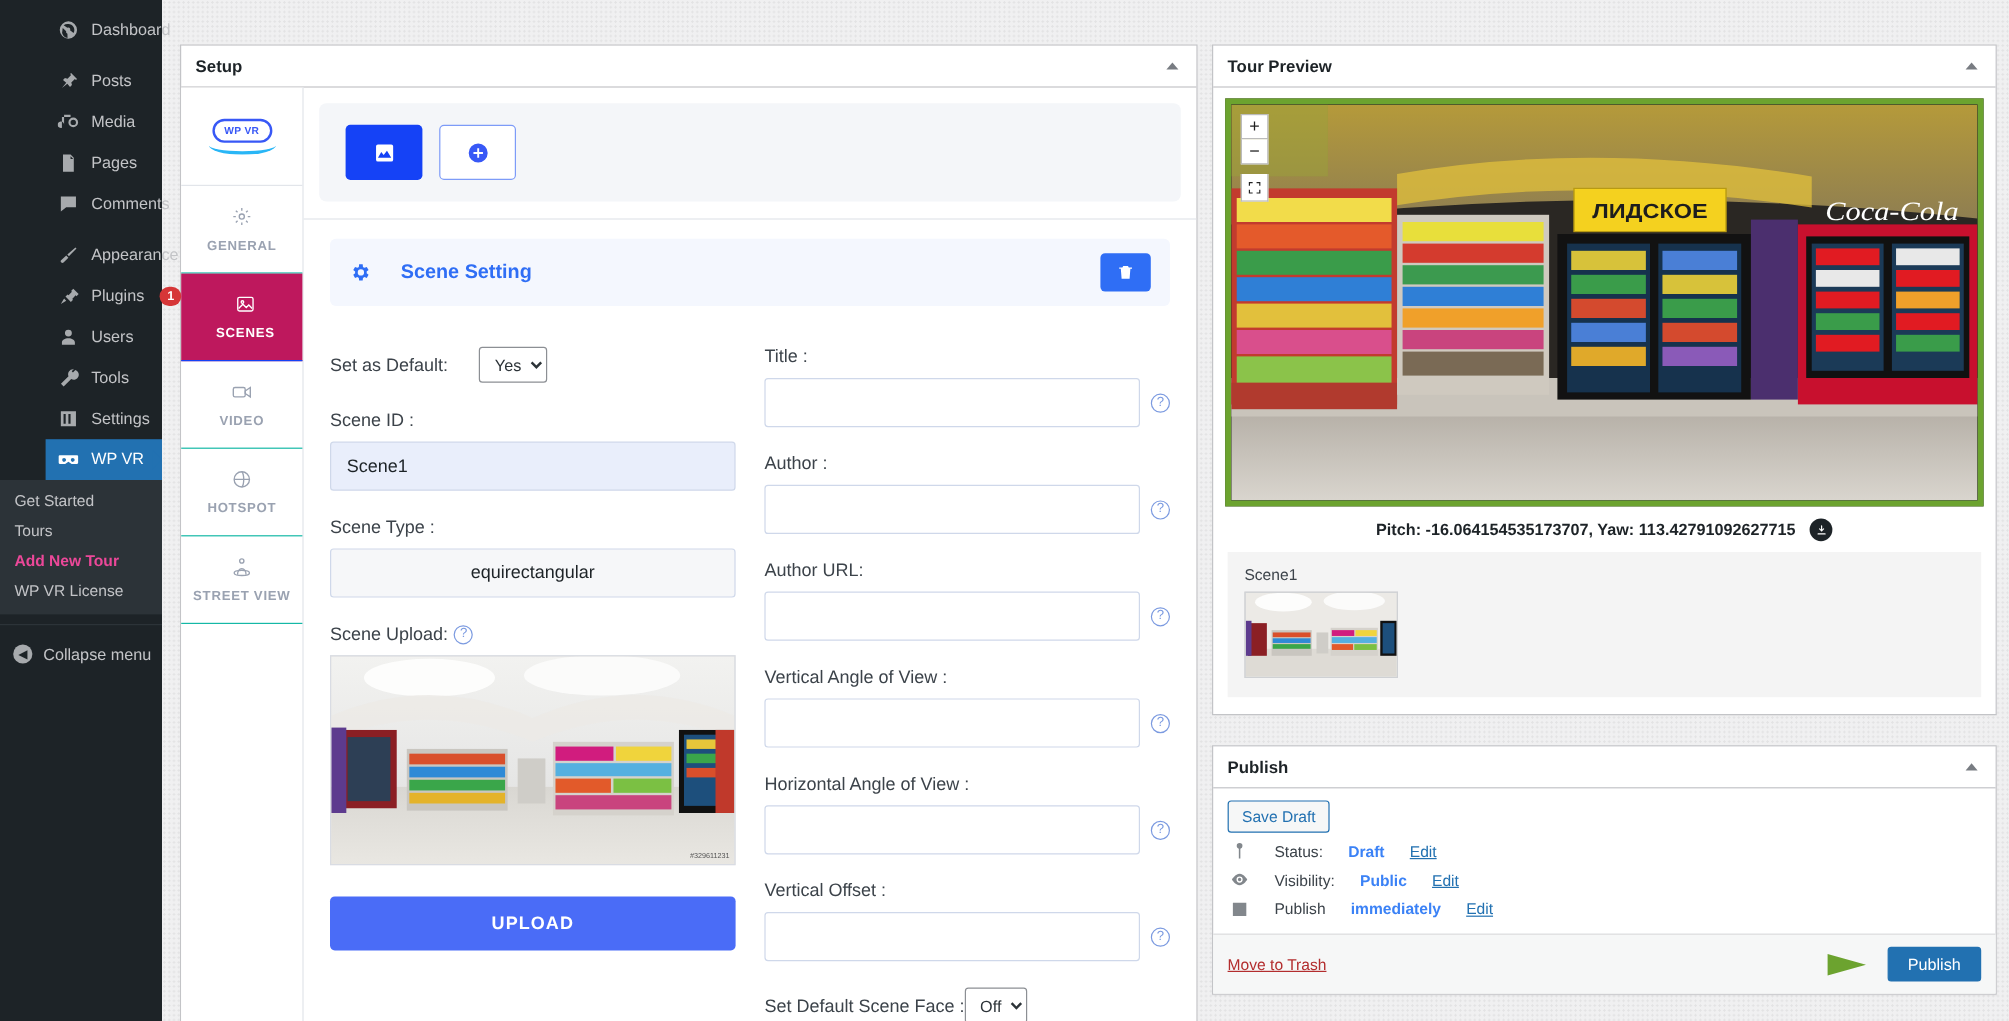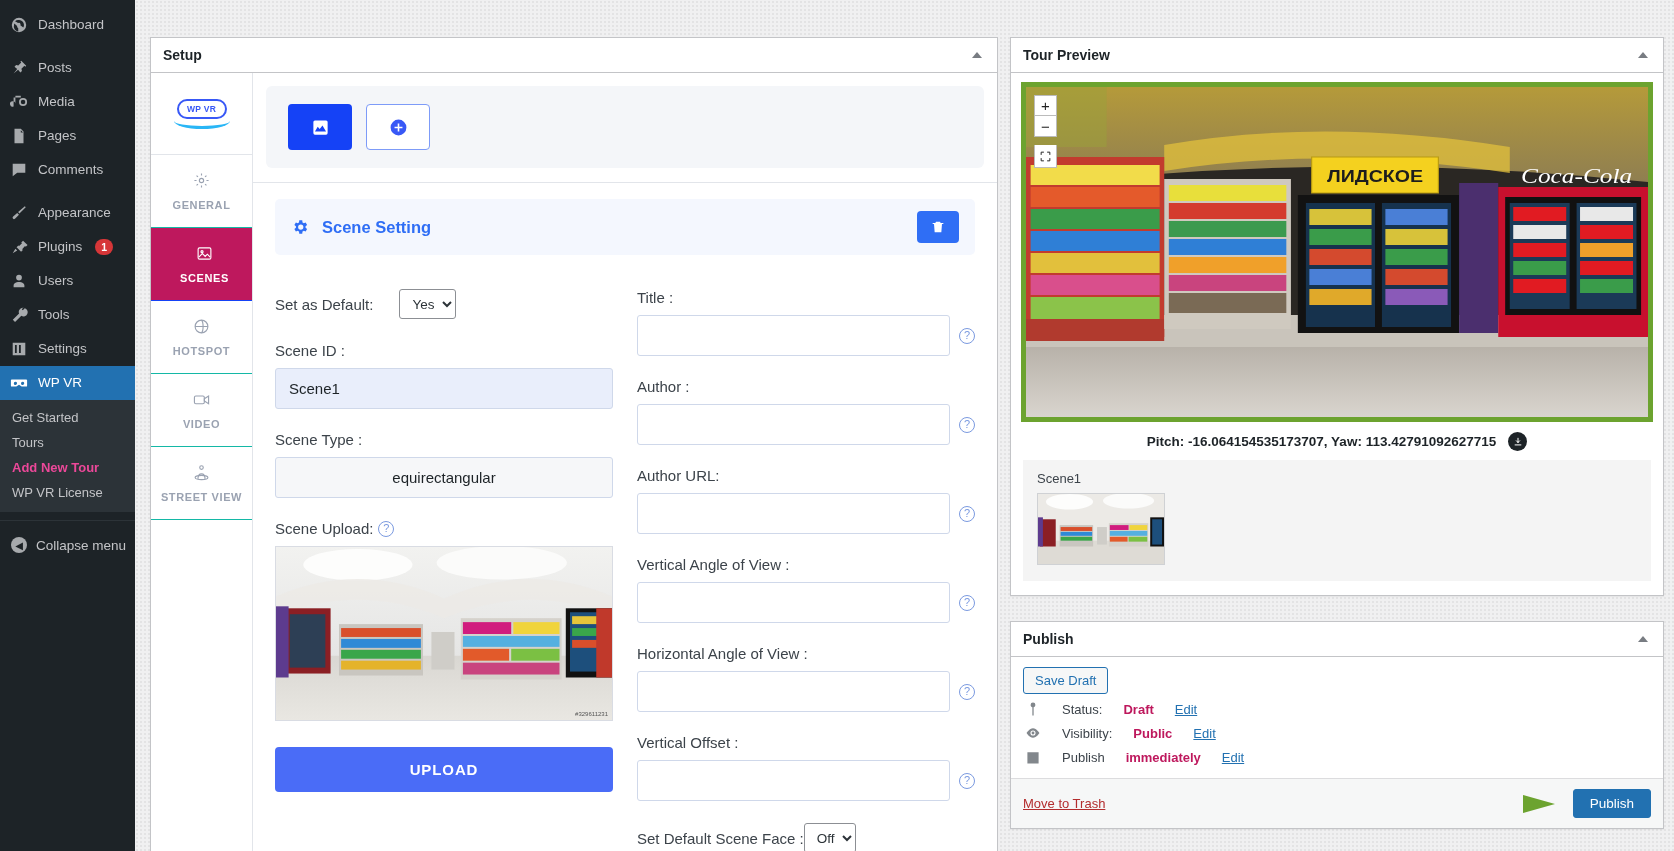--- a/index.html
+++ b/index.html
@@ -16,21 +16,21 @@
   
   .adminmenu {
     width: 135px; min-width: 135px; height: 851px;
     background: #1d2327; color: #f0f0f1;
     font-size: 13.5px; padding-top: 8px;
     position: relative; z-index: 10;
   }
   .menu-item {
     display: flex; align-items: center; gap: 9px;
     padding: 7px 0 7px 9px; color: #c3c4c7; cursor: pointer;
-    line-height: 16px; position: relative;
+    line-height: 16px; position: relative; margin-left: 38px;
   }
   .menu-item .mi-label { white-space: nowrap; }
   .menu-item.current {
     background: #2271b1; color: #fff; font-weight: 400;
   }
   .menu-item.current::after {
     content: ""; position: absolute; right: -8px; top: 50%;
     transform: translateY(-50%);
     border: 8px solid transparent; border-left-color: #2271b1;
   }
@@ -144,21 +144,21 @@
   .tb-btn.ghost svg { width: 19px; height: 19px; fill: #3858f6; }
 
   .wpvr-sep { height: 1px; background: #e2e5ea; margin: 14px 0 0 0; }
 
   .scene-block { padding: 16px 22px 0 22px; }
   .scene-head {
     background: #f4f7fe; border-radius: 5px;
     display: flex; align-items: center; justify-content: space-between;
     padding: 12px 16px; margin-bottom: 34px;
   }
-  .scene-head-left { display: flex; align-items: center; gap: 13px; }
+  .scene-head-left { display: flex; align-items: center; gap: 25px; }
   .scene-head-left svg { width: 18px; height: 18px; fill: #2f6ef5; }
   .scene-head-title { color: #2f6ef5; font-size: 16.5px; font-weight: 700; }
   .trash-btn {
     background: #2f6ef5; border-radius: 4px; width: 42px; height: 32px;
     display: flex; align-items: center; justify-content: center; cursor: pointer;
   }
   .trash-btn svg { width: 16px; height: 16px; fill: #fff; }
 
   .scene-grid { display: flex; gap: 24px; }
   .scene-col { flex: 1; min-width: 0; }
@@ -246,21 +246,21 @@
   .savedraft {
     background: #f6f7f7; border: 1px solid #2271b1; color: #2271b1;
     border-radius: 3px; padding: 5px 11px; font-size: 13px; cursor: pointer;
     font-family: "Liberation Sans", sans-serif;
   }
   .pub-line {
     display: flex; align-items: center; gap: 21px;
     font-size: 13px; color: #3c434a; padding: 7px 0 1px 2px;
   }
   .pub-line svg { width: 16px; height: 16px; fill: #82878c; flex: 0 0 16px; }
-  .pub-line b { color: #be185d; }
+  .pub-line b { color: #3b82f6; }
   .pub-edit { color: #2271b1; text-decoration: underline; cursor: pointer; }
   .publish-footer {
     display: flex; align-items: center; justify-content: space-between;
     border-top: 1px solid #dcdcde; background: #f6f7f7;
     padding: 10px 12px; margin-top: 12px; position: relative;
   }
   .trash-link { color: #b32d2e; text-decoration: underline; font-size: 13px; cursor: pointer; }
   .publish-btn {
     background: #2271b1; color: #fff; border: 1px solid #2271b1;
     border-radius: 3px; padding: 6px 16px; font-size: 13.5px; cursor: pointer;
@@ -433,35 +433,35 @@
                     <circle cx="8.5" cy="9.5" r="1.5"></circle>
                     <path d="M4 17l5-5 4 4 3-3 4 4"></path>
                   </svg>
               </span>
               <span>SCENES</span>
             </div>
 
             <div class="wpvr-tab">
               <span class="t-ico">
                 <svg viewBox="0 0 24 24">
+                    <rect x="2" y="7" width="14" height="11" rx="2"></rect>
+                    <path d="M16 11l6-4v11l-6-4z"></path>
+                  </svg>
+              </span>
+              <span>VIDEO</span>
+            </div>
+
+            <div class="wpvr-tab">
+              <span class="t-ico">
+                <svg viewBox="0 0 24 24">
                     <circle cx="12" cy="12" r="9"></circle>
                     <path d="M3 12h18M12 3c3 3 3 15 0 18"></path>
                   </svg>
               </span>
               <span>HOTSPOT</span>
-            </div>
-
-            <div class="wpvr-tab">
-              <span class="t-ico">
-                <svg viewBox="0 0 24 24">
-                    <rect x="2" y="7" width="14" height="11" rx="2"></rect>
-                    <path d="M16 11l6-4v11l-6-4z"></path>
-                  </svg>
-              </span>
-              <span>VIDEO</span>
             </div>
 
             <div class="wpvr-tab">
               <span class="t-ico">
                 <svg viewBox="0 0 24 24">
                     <circle cx="12" cy="5" r="2.5"></circle>
                     <path d="M7 21c0-4 2-7 5-7s5 3 5 7"></path>
                     <ellipse cx="12" cy="19" rx="9" ry="3"></ellipse>
                   </svg>
               </span>

